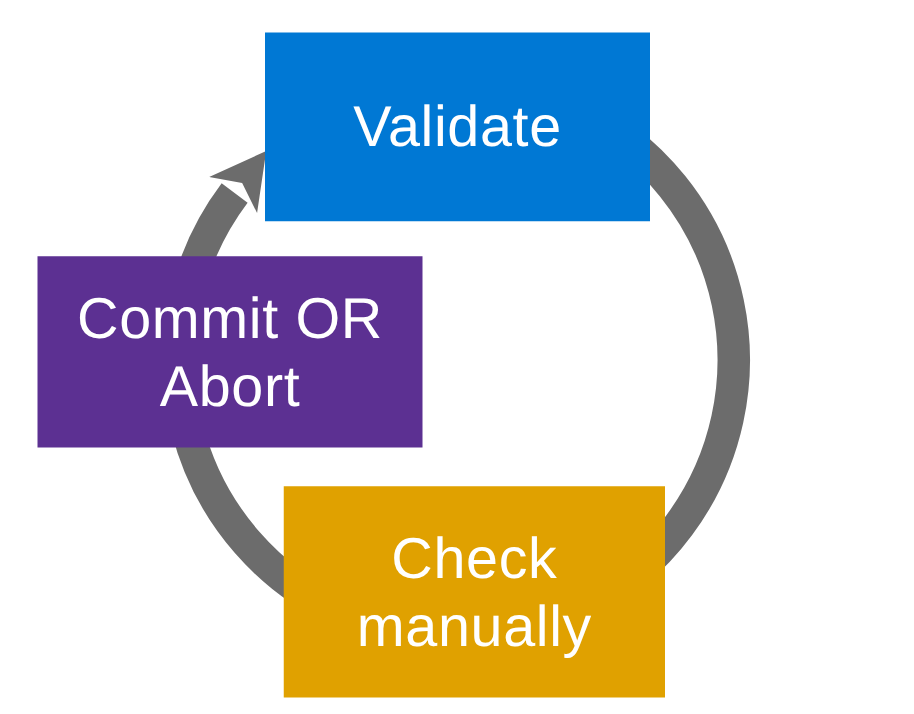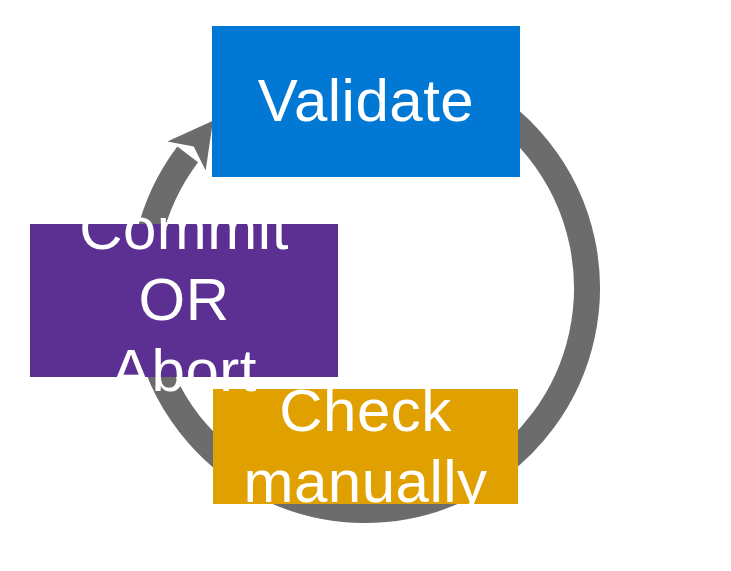--- a/index.html
+++ b/index.html
@@ -26,30 +26,30 @@
   .step-box {
     position: absolute;
     z-index: 2;
     display: flex;
     align-items: center;
     justify-content: center;
     text-align: center;
   }
   .step-label {
     color: #ffffff;
-    font-size: 60px;
+    font-size: 46px;
     font-weight: 300;
     line-height: 1.18;
     white-space: pre-line;
     padding: 0 28px;
     letter-spacing: 0.5px;
   }
   .box-validate { left: 212px; top: 26px;  width: 308px; height: 151px; }
   .box-prepare  { left: 396px; top: 207px; width: 306px; height: 151px; }
-  .box-check    { left: 213px; top: 389px; width: 305px; height: 115px; }
+  .box-check    { left: 227px; top: 389px; width: 305px; height: 169px; }
   .box-commit   { left: 30px;  top: 205px; width: 308px; height: 153px; }
 </style>
 </head>
 <body>
 
 <div class="stage">
 
   <svg class="cycle-svg" viewBox="0 0 731 571">
     <defs>
       <marker id="arrowhead" markerUnits="userSpaceOnUse" markerWidth="46" markerHeight="50" refX="2" refY="24" orient="auto">
@@ -62,18 +62,18 @@
   <div class="step-box box-validate" style="background-color: rgb(0, 120, 212);">
     <span class="step-label" style="color: rgb(255, 255, 255);">Validate</span>
   </div>
 
 
   <div class="step-box box-check" style="background-color: rgb(224, 161, 0);">
     <span class="step-label" style="color: rgb(255, 255, 255);">Check
 manually</span>
   </div>
 
-  <div class="step-box box-commit" style="background-color: rgb(92, 48, 146); margin-top: 19px;">
+  <div class="step-box box-commit" style="background-color: rgb(92, 48, 146);">
     <span class="step-label" style="color: rgb(255, 255, 255);">Commit OR
 Abort</span>
   </div>
 
 </div>
 
 </body></html>

